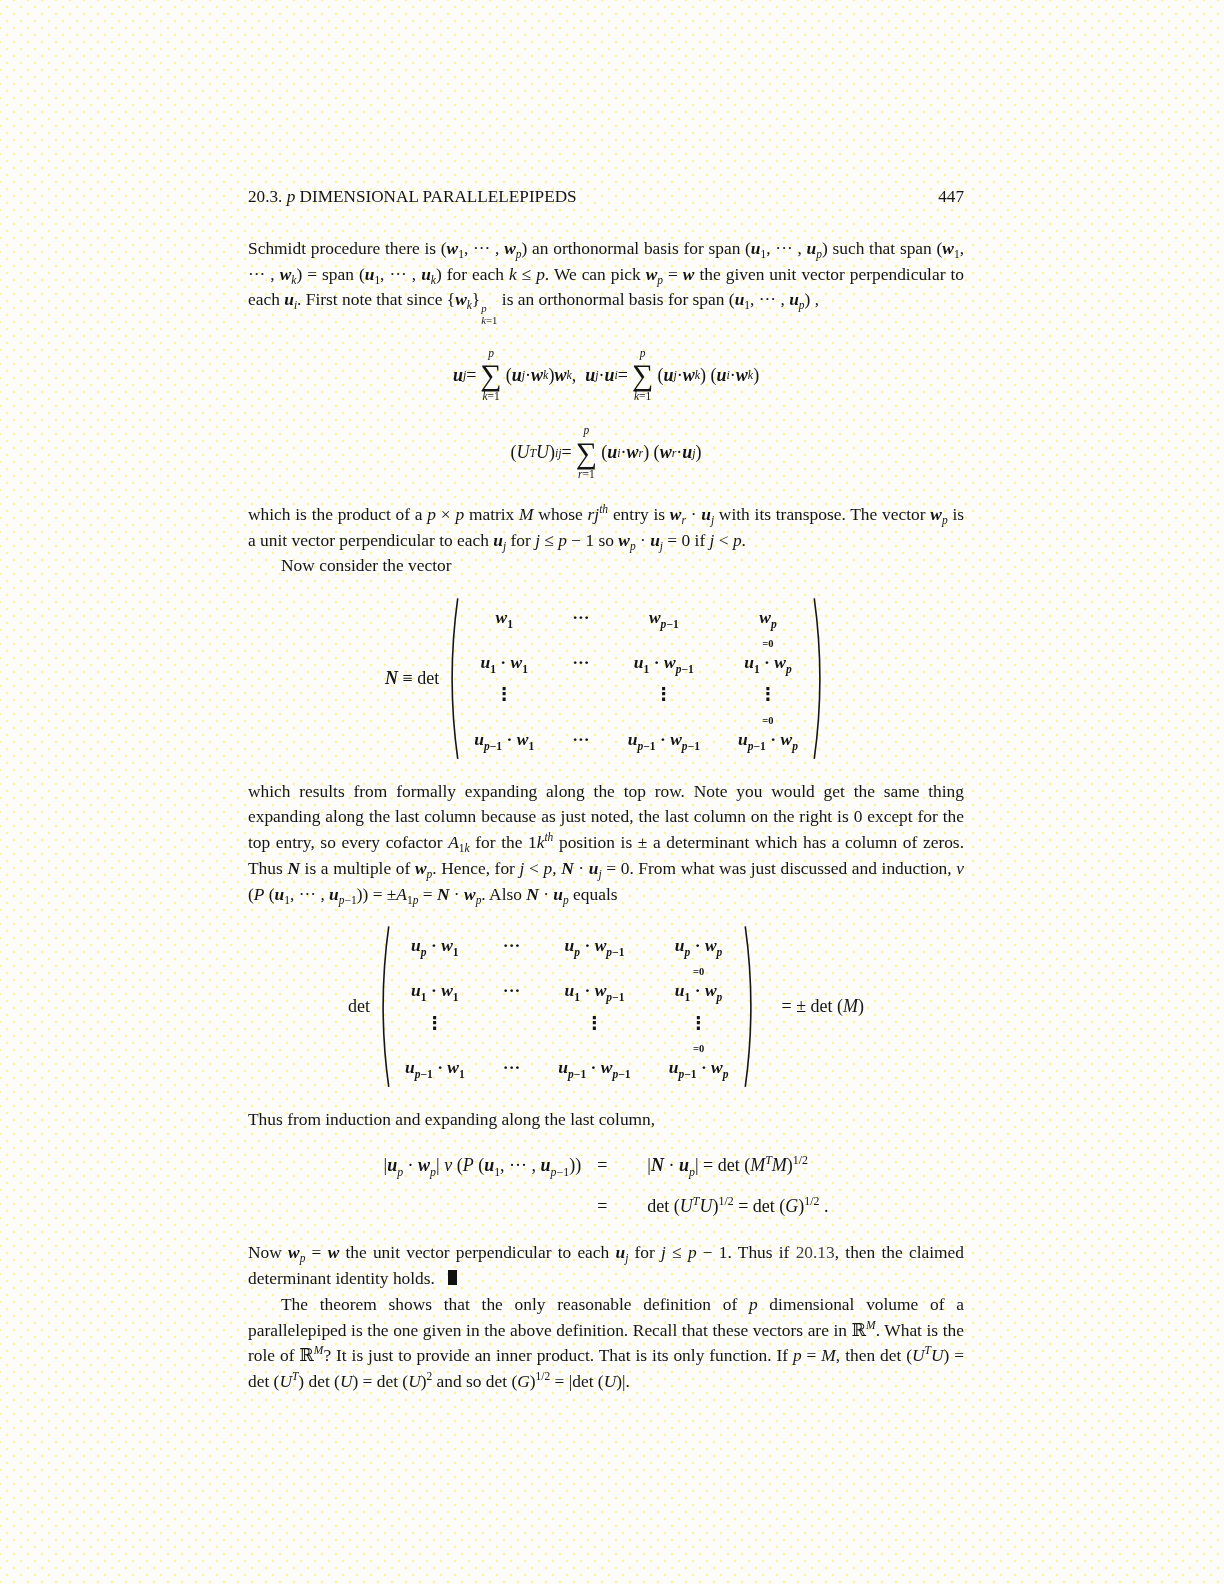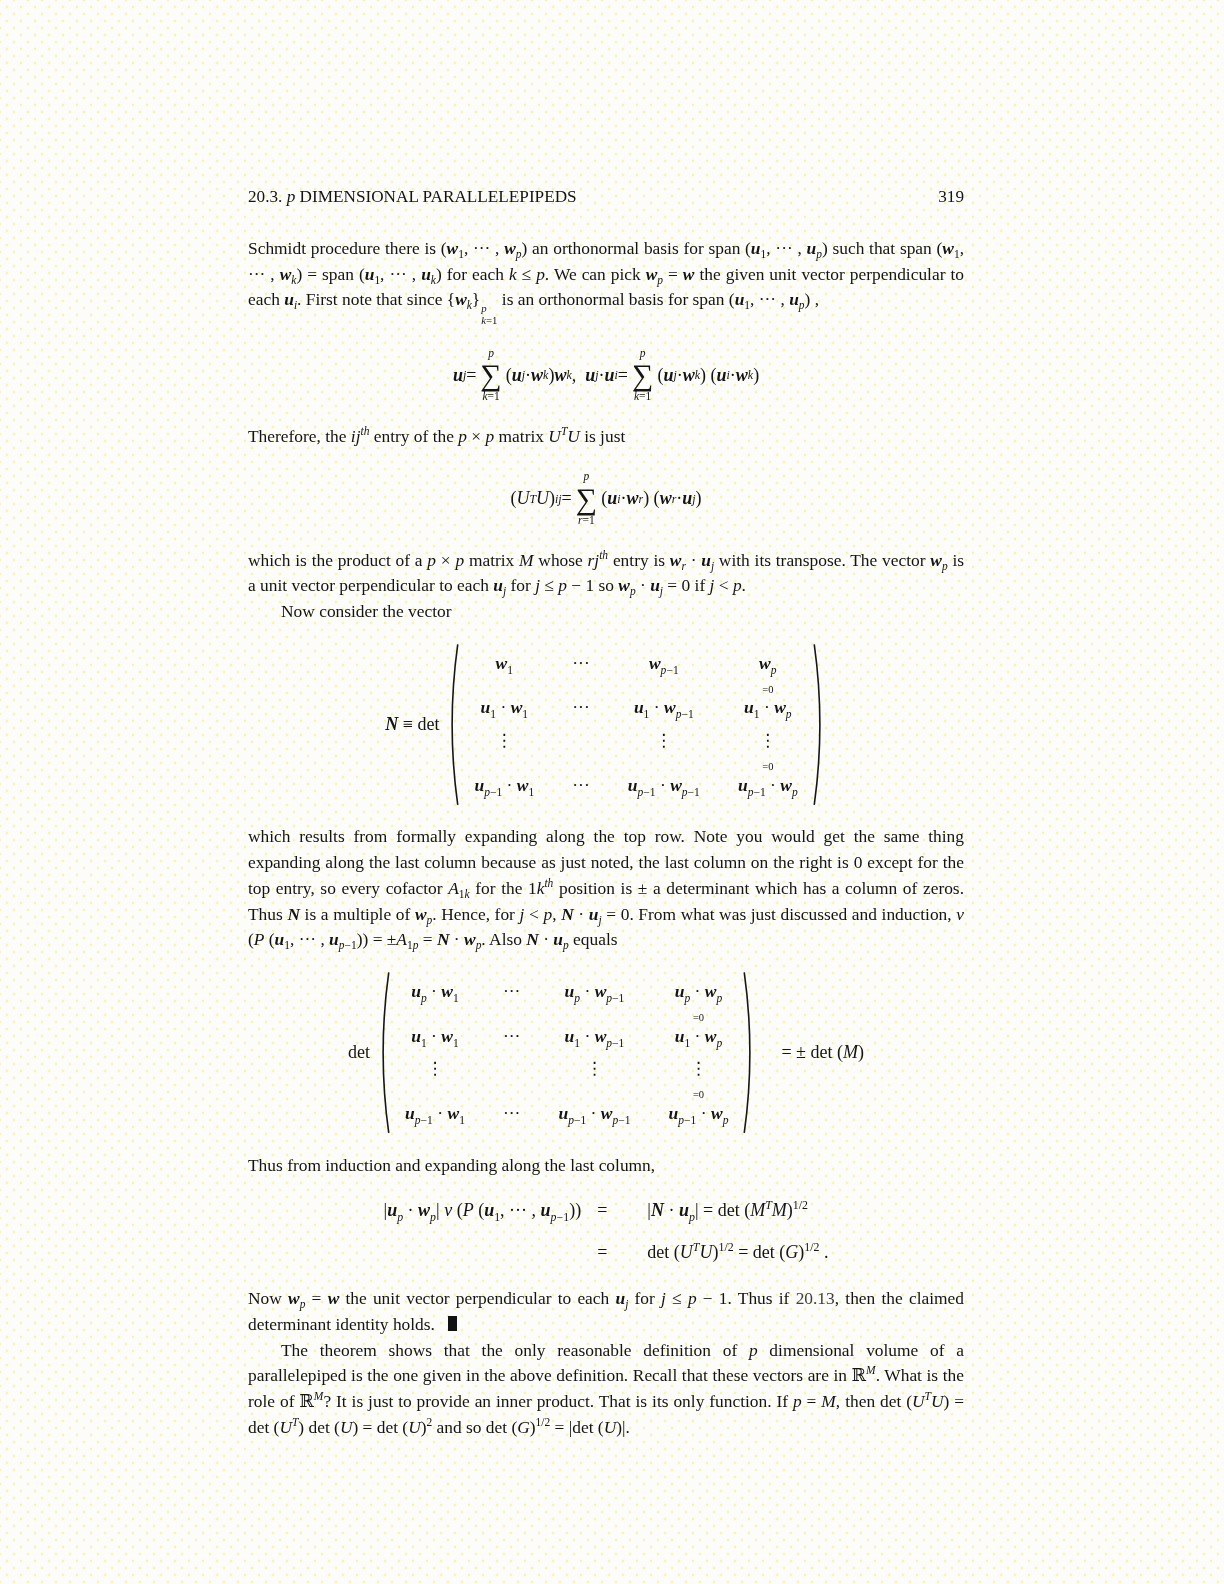--- a/index.html
+++ b/index.html
@@ -41,60 +41,59 @@
   .bigop .lim{font-size:11.5px;line-height:1.2;}
   
   .mat-line{display:flex;justify-content:center;align-items:center;margin:16px 0;}
   .mat-label{margin-right:6px;font-size:18px;}
   .mat-rhs{margin-left:24px;font-size:18px;}
   .mat-wrap{display:inline-flex;align-items:stretch;}
   .paren{width:15px;}
   .paren path{stroke:#161616;fill:none;stroke-width:1.6;vector-effect:non-scaling-stroke;}
   .mat-grid{display:grid;grid-template-columns:repeat(4,auto);
             column-gap:38px;row-gap:7px;align-items:end;
-            padding:10px 14px;font-size:17.5px;}
+            padding:10px 14px;font-size:17.5px;font-weight:bold;}
   .mat-grid .cell{text-align:center;}
   .ov{display:block;font-size:10.5px;line-height:1.1;text-align:center;margin-bottom:0px;}
   .vd{font-family:"DejaVu Sans","DejaVu Serif",sans-serif;line-height:1.1;}
   
   .align-grid{display:grid;grid-template-columns:auto auto auto;
               column-gap:14px;row-gap:10px;justify-content:center;
               align-items:baseline;margin:20px 0;font-size:18px;gap:16px;}
   .align-grid .lhs{text-align:right;}
   .align-grid .rhs{text-align:left;margin-left:24px;}
   .qed{display:inline-block;width:9px;height:15px;background:#111;
        margin-left:13px;vertical-align:-1px;}
   .xref{color:#404040;text-decoration:none;cursor:pointer;}
 </style>
 </head>
 <body>
 
 <div class="content">
 
   <div class="pagehead">
     <span>20.3.  <i>p</i> DIMENSIONAL PARALLELEPIPEDS</span>
-    <span>319</span>
+    <span>447</span>
   </div>
 
   <p class="body-par">Schmidt procedure there is (<b><i>w</i></b><sub>1</sub>, ··· , <b><i>w</i></b><sub><i>p</i></sub>) an orthonormal basis for span (<b><i>u</i></b><sub>1</sub>, ··· , <b><i>u</i></b><sub><i>p</i></sub>) such that span (<b><i>w</i></b><sub>1</sub>, ··· , <b><i>w</i></b><sub><i>k</i></sub>) = span (<b><i>u</i></b><sub>1</sub>, ··· , <b><i>u</i></b><sub><i>k</i></sub>) for each <i>k</i> ≤ <i>p</i>. We can pick <b><i>w</i></b><sub><i>p</i></sub> = <b><i>w</i></b> the given unit vector perpendicular to each <b><i>u</i></b><sub><i>i</i></sub>. First note that since {<b><i>w</i></b><sub><i>k</i></sub>}<span class="st">
         <span><i>p</i></span>
         <span><i>k</i>=1</span>
       </span> is an orthonormal basis for span (<b><i>u</i></b><sub>1</sub>, ··· , <b><i>u</i></b><sub><i>p</i></sub>) ,</p>
 
   <div class="disp"><b><i>u</i></b><sub><i>j</i></sub> = <span class="bigop">
         <span class="lim"><i>p</i></span>
         <span class="op">∑</span>
         <span class="lim"><i>k</i>=1</span>
       </span> (<b><i>u</i></b><sub><i>j</i></sub> · <b><i>w</i></b><sub><i>k</i></sub>) <b><i>w</i></b><sub><i>k</i></sub>,&nbsp;&nbsp; <b><i>u</i></b><sub><i>j</i></sub> · <b><i>u</i></b><sub><i>i</i></sub> = <span class="bigop">
         <span class="lim"><i>p</i></span>
         <span class="op">∑</span>
         <span class="lim"><i>k</i>=1</span>
       </span> (<b><i>u</i></b><sub><i>j</i></sub> · <b><i>w</i></b><sub><i>k</i></sub>) (<b><i>u</i></b><sub><i>i</i></sub> · <b><i>w</i></b><sub><i>k</i></sub>)</div>
 
-  <p class="body-par">Therefore, the <i>ij</i><sup><i>th</i></sup> entry of the <i>p</i> × <i>p</i> matrix <i>U</i><sup><i>T</i></sup><i>U</i> is just</p>
 
   <div class="disp">(<i>U</i><sup><i>T</i></sup><i>U</i>)<sub><i>ij</i></sub> = <span class="bigop">
         <span class="lim"><i>p</i></span>
         <span class="op">∑</span>
         <span class="lim"><i>r</i>=1</span>
       </span> (<b><i>u</i></b><sub><i>i</i></sub> · <b><i>w</i></b><sub><i>r</i></sub>) (<b><i>w</i></b><sub><i>r</i></sub> · <b><i>u</i></b><sub><i>j</i></sub>)</div>
 
   <p class="body-par">which is the product of a <i>p</i> × <i>p</i> matrix <i>M</i> whose <i>rj</i><sup><i>th</i></sup> entry is <b><i>w</i></b><sub><i>r</i></sub> · <b><i>u</i></b><sub><i>j</i></sub> with its transpose. The vector <b><i>w</i></b><sub><i>p</i></sub> is a unit vector perpendicular to each <b><i>u</i></b><sub><i>j</i></sub> for <i>j</i> ≤ <i>p</i> − 1 so <b><i>w</i></b><sub><i>p</i></sub> · <b><i>u</i></b><sub><i>j</i></sub> = 0 if <i>j</i> &lt; <i>p</i>.</p>
   <p class="body-par indent">Now consider the vector</p>
 

